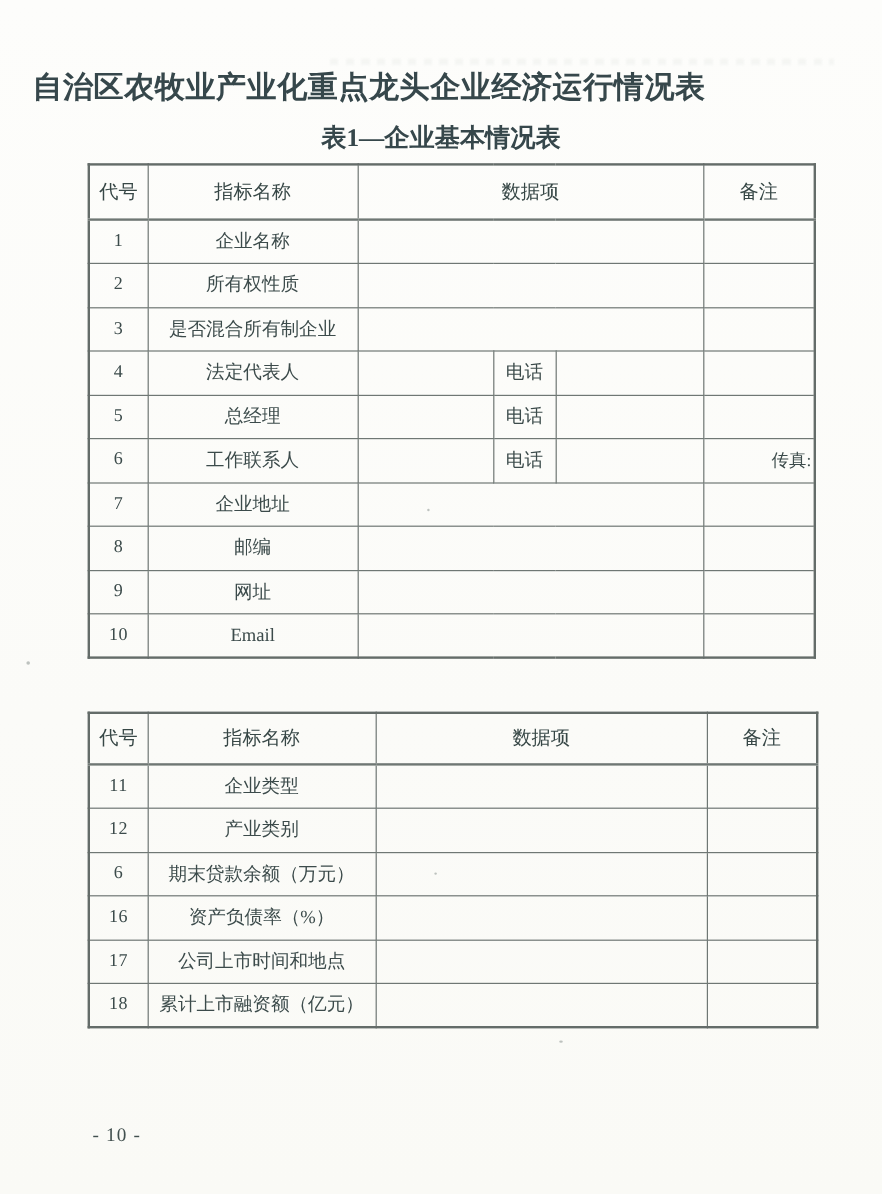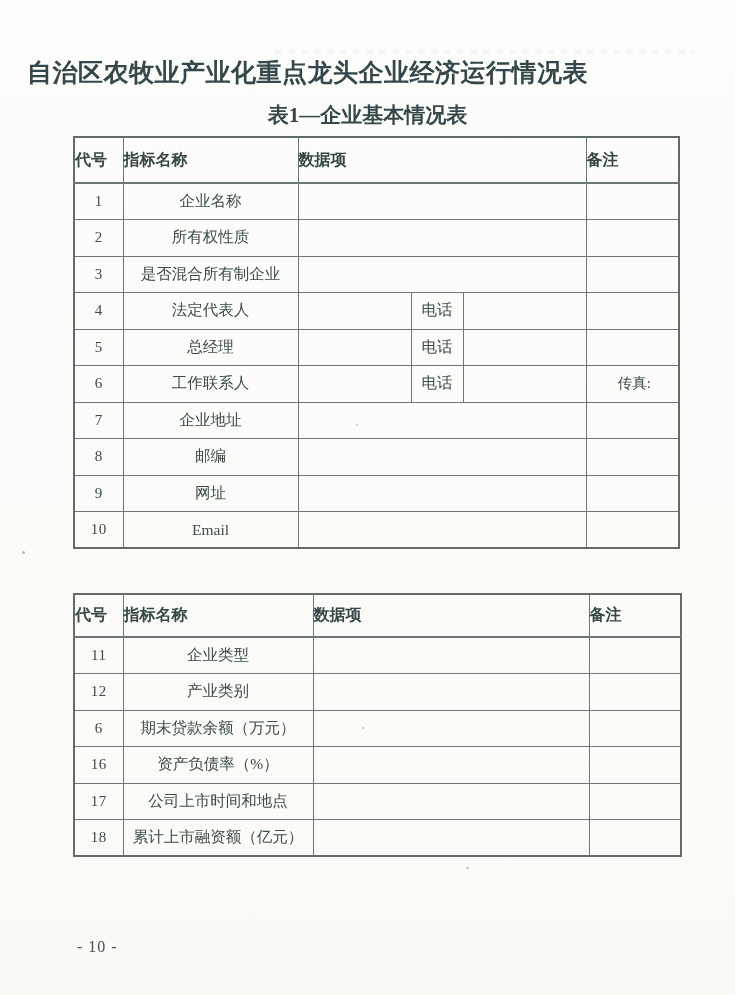--- a/index.html
+++ b/index.html
@@ -26,34 +26,34 @@
   .caption-2{top:556px;}
   table{
     position:absolute;border-collapse:collapse;table-layout:fixed;
     background:transparent;
   }
   #table1{left:73px;top:136px;width:605px;}
   #table2{left:73px;top:593px;width:607px;}
   table,td,th{border:1px solid #6f7774;}
   table{border:2px solid #646c69;}
   th{
-    font-size:16px;font-weight:bold;color:#374746;
-    border-bottom-width:2px;text-align:left;vertical-align:middle;
+    font-size:16px;font-weight:normal;color:#374746;
+    border-bottom-width:2px;text-align:center;vertical-align:middle;
     padding:0;
   }
   td{
     font-size:15.5px;color:#3c4b4b;text-align:center;
     vertical-align:middle;padding:0 2px;overflow:hidden;white-space:nowrap;
   }
   #table1 thead tr{height:46px;}
   #table1 tbody tr{height:36.5px;}
   #table2 thead tr{height:43px;}
   #table2 tbody tr{height:36.5px;}
   td.code-cell{font-size:15px;letter-spacing:0.5px;}
-  td.remark-cell.has-text{text-align:center;padding-left:6px;font-size:14.5px;}
+  td.remark-cell.has-text{text-align:right;padding-left:6px;font-size:14.5px;}
   td.phone-label-cell{font-size:15.5px;}
   .page-number{
     position:absolute;left:77px;top:938px;
     font-size:16px;color:#42504f;letter-spacing:1px;white-space:pre;
   }
   .scan-speck{
     position:absolute;background:#8a9390;border-radius:50%;opacity:.55;
   }
   .bleed-noise{
     position:absolute;top:49px;left:275px;width:420px;height:5px;opacity:.35;

